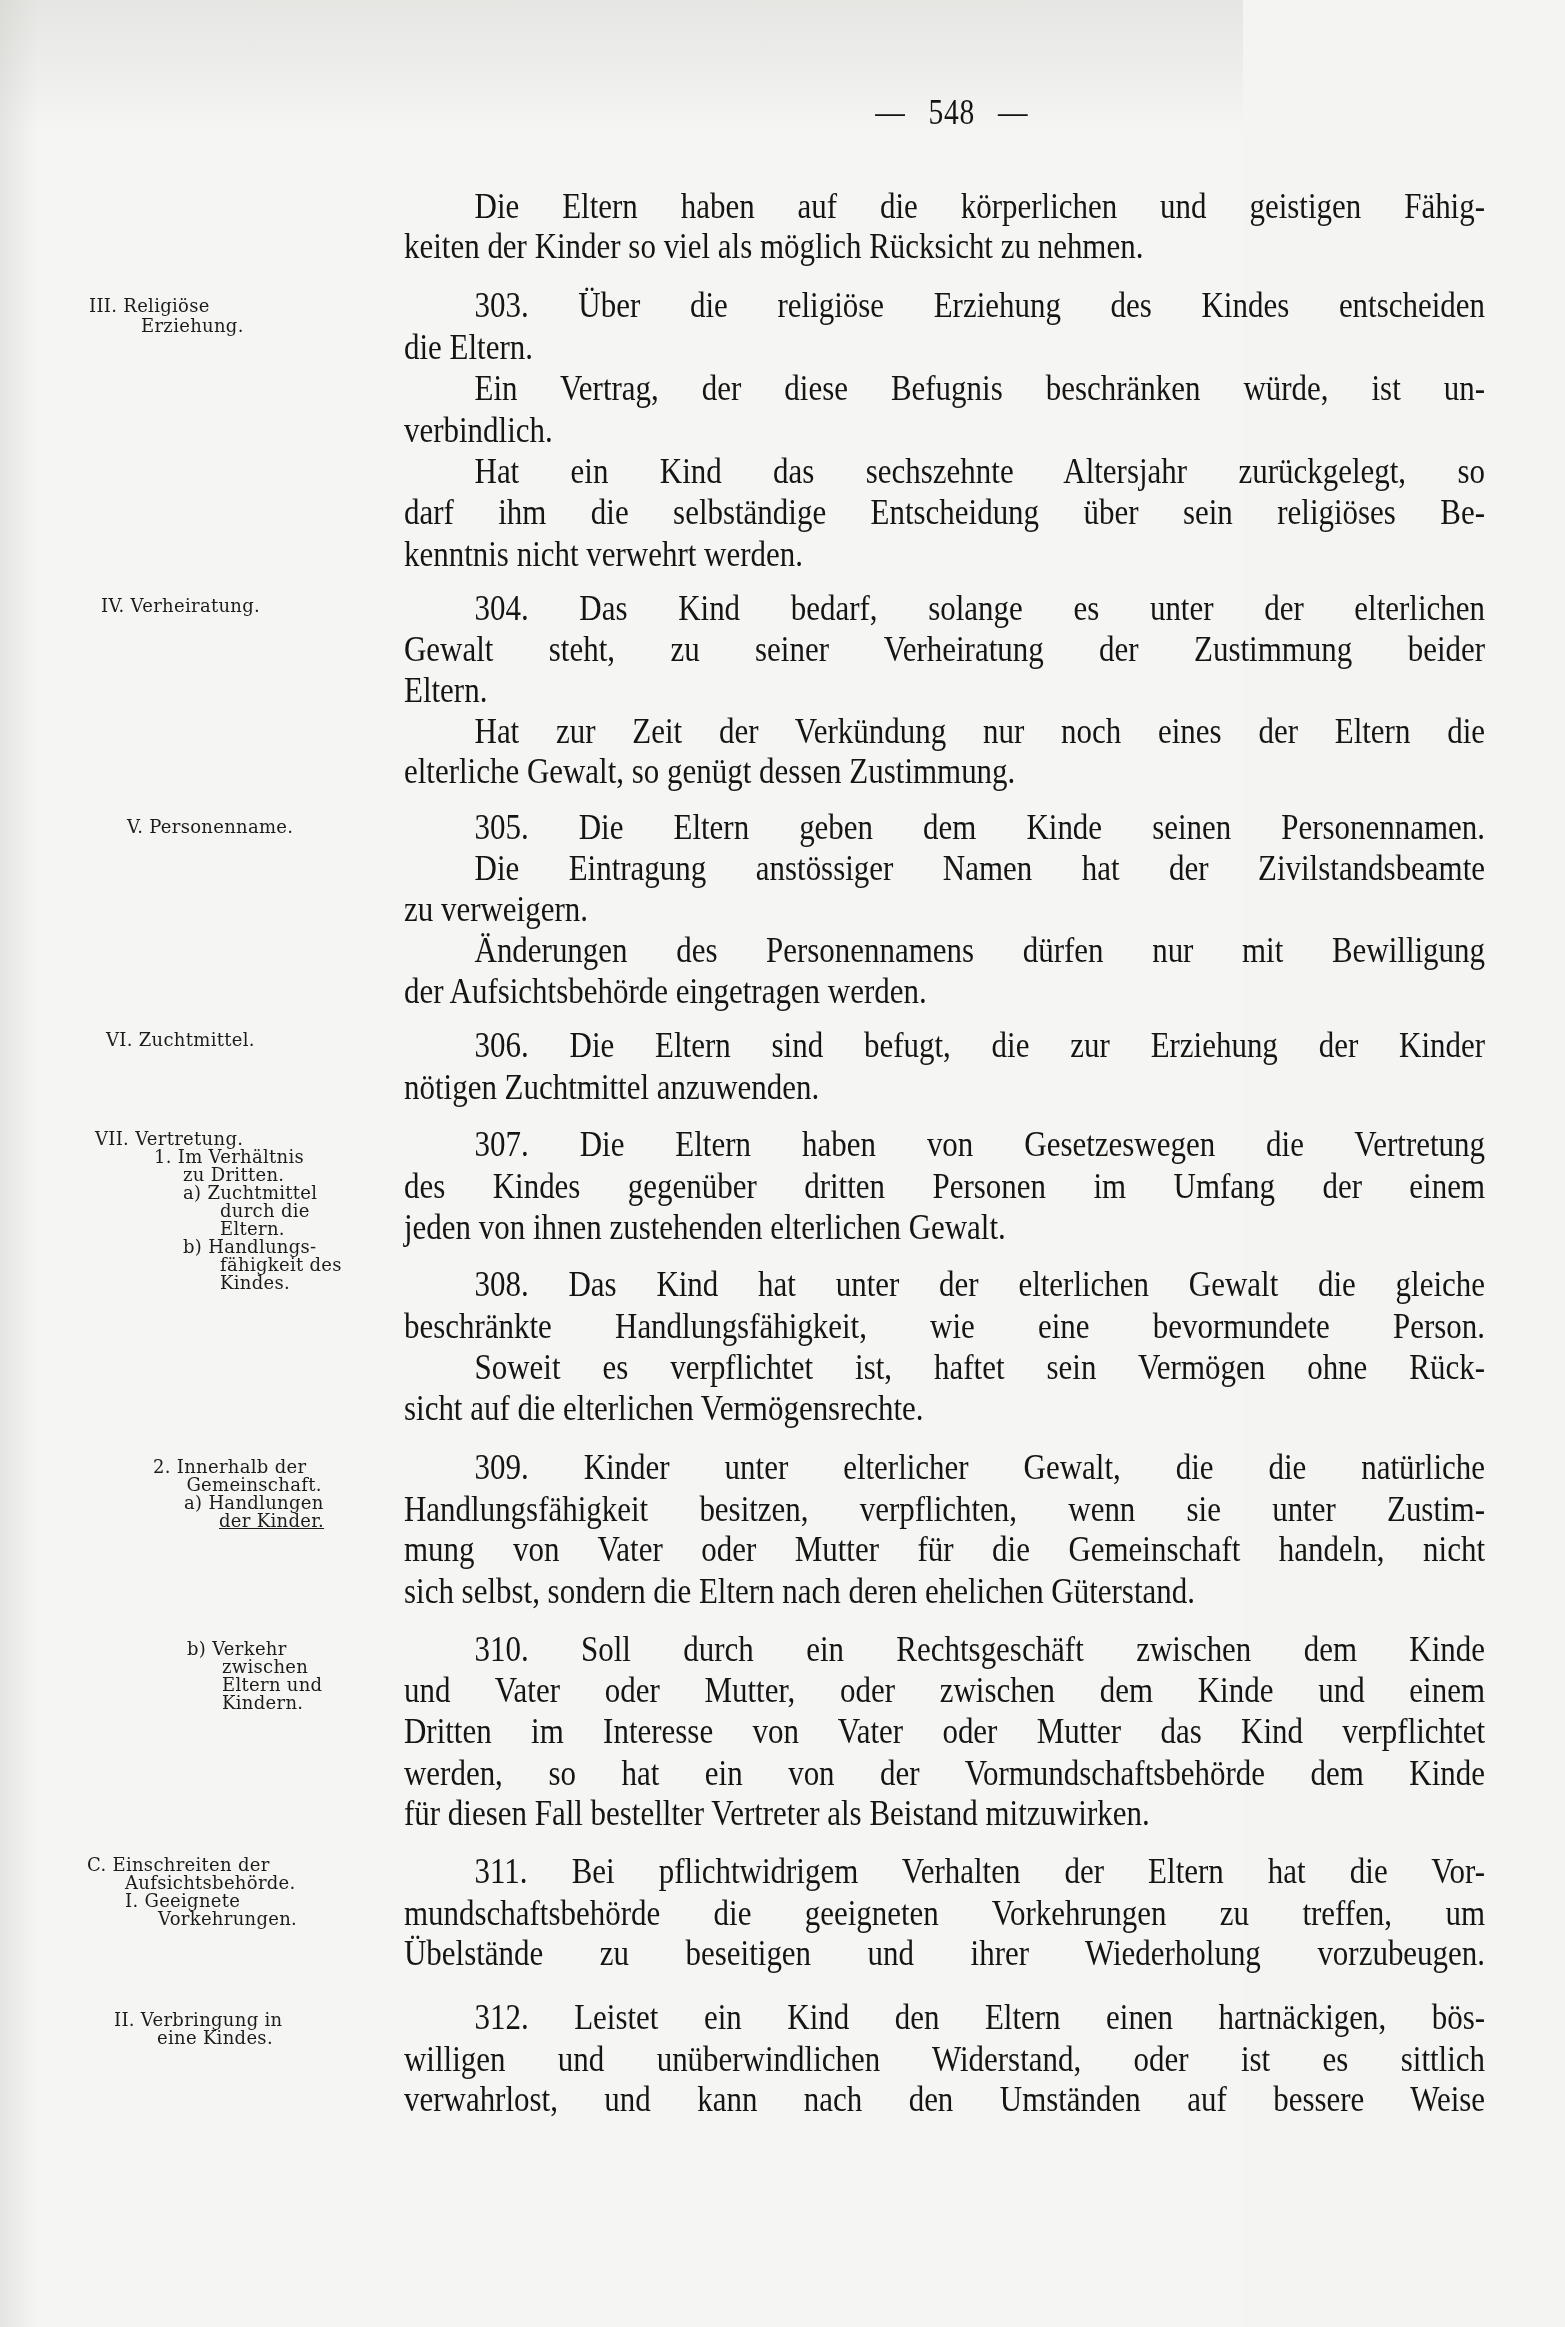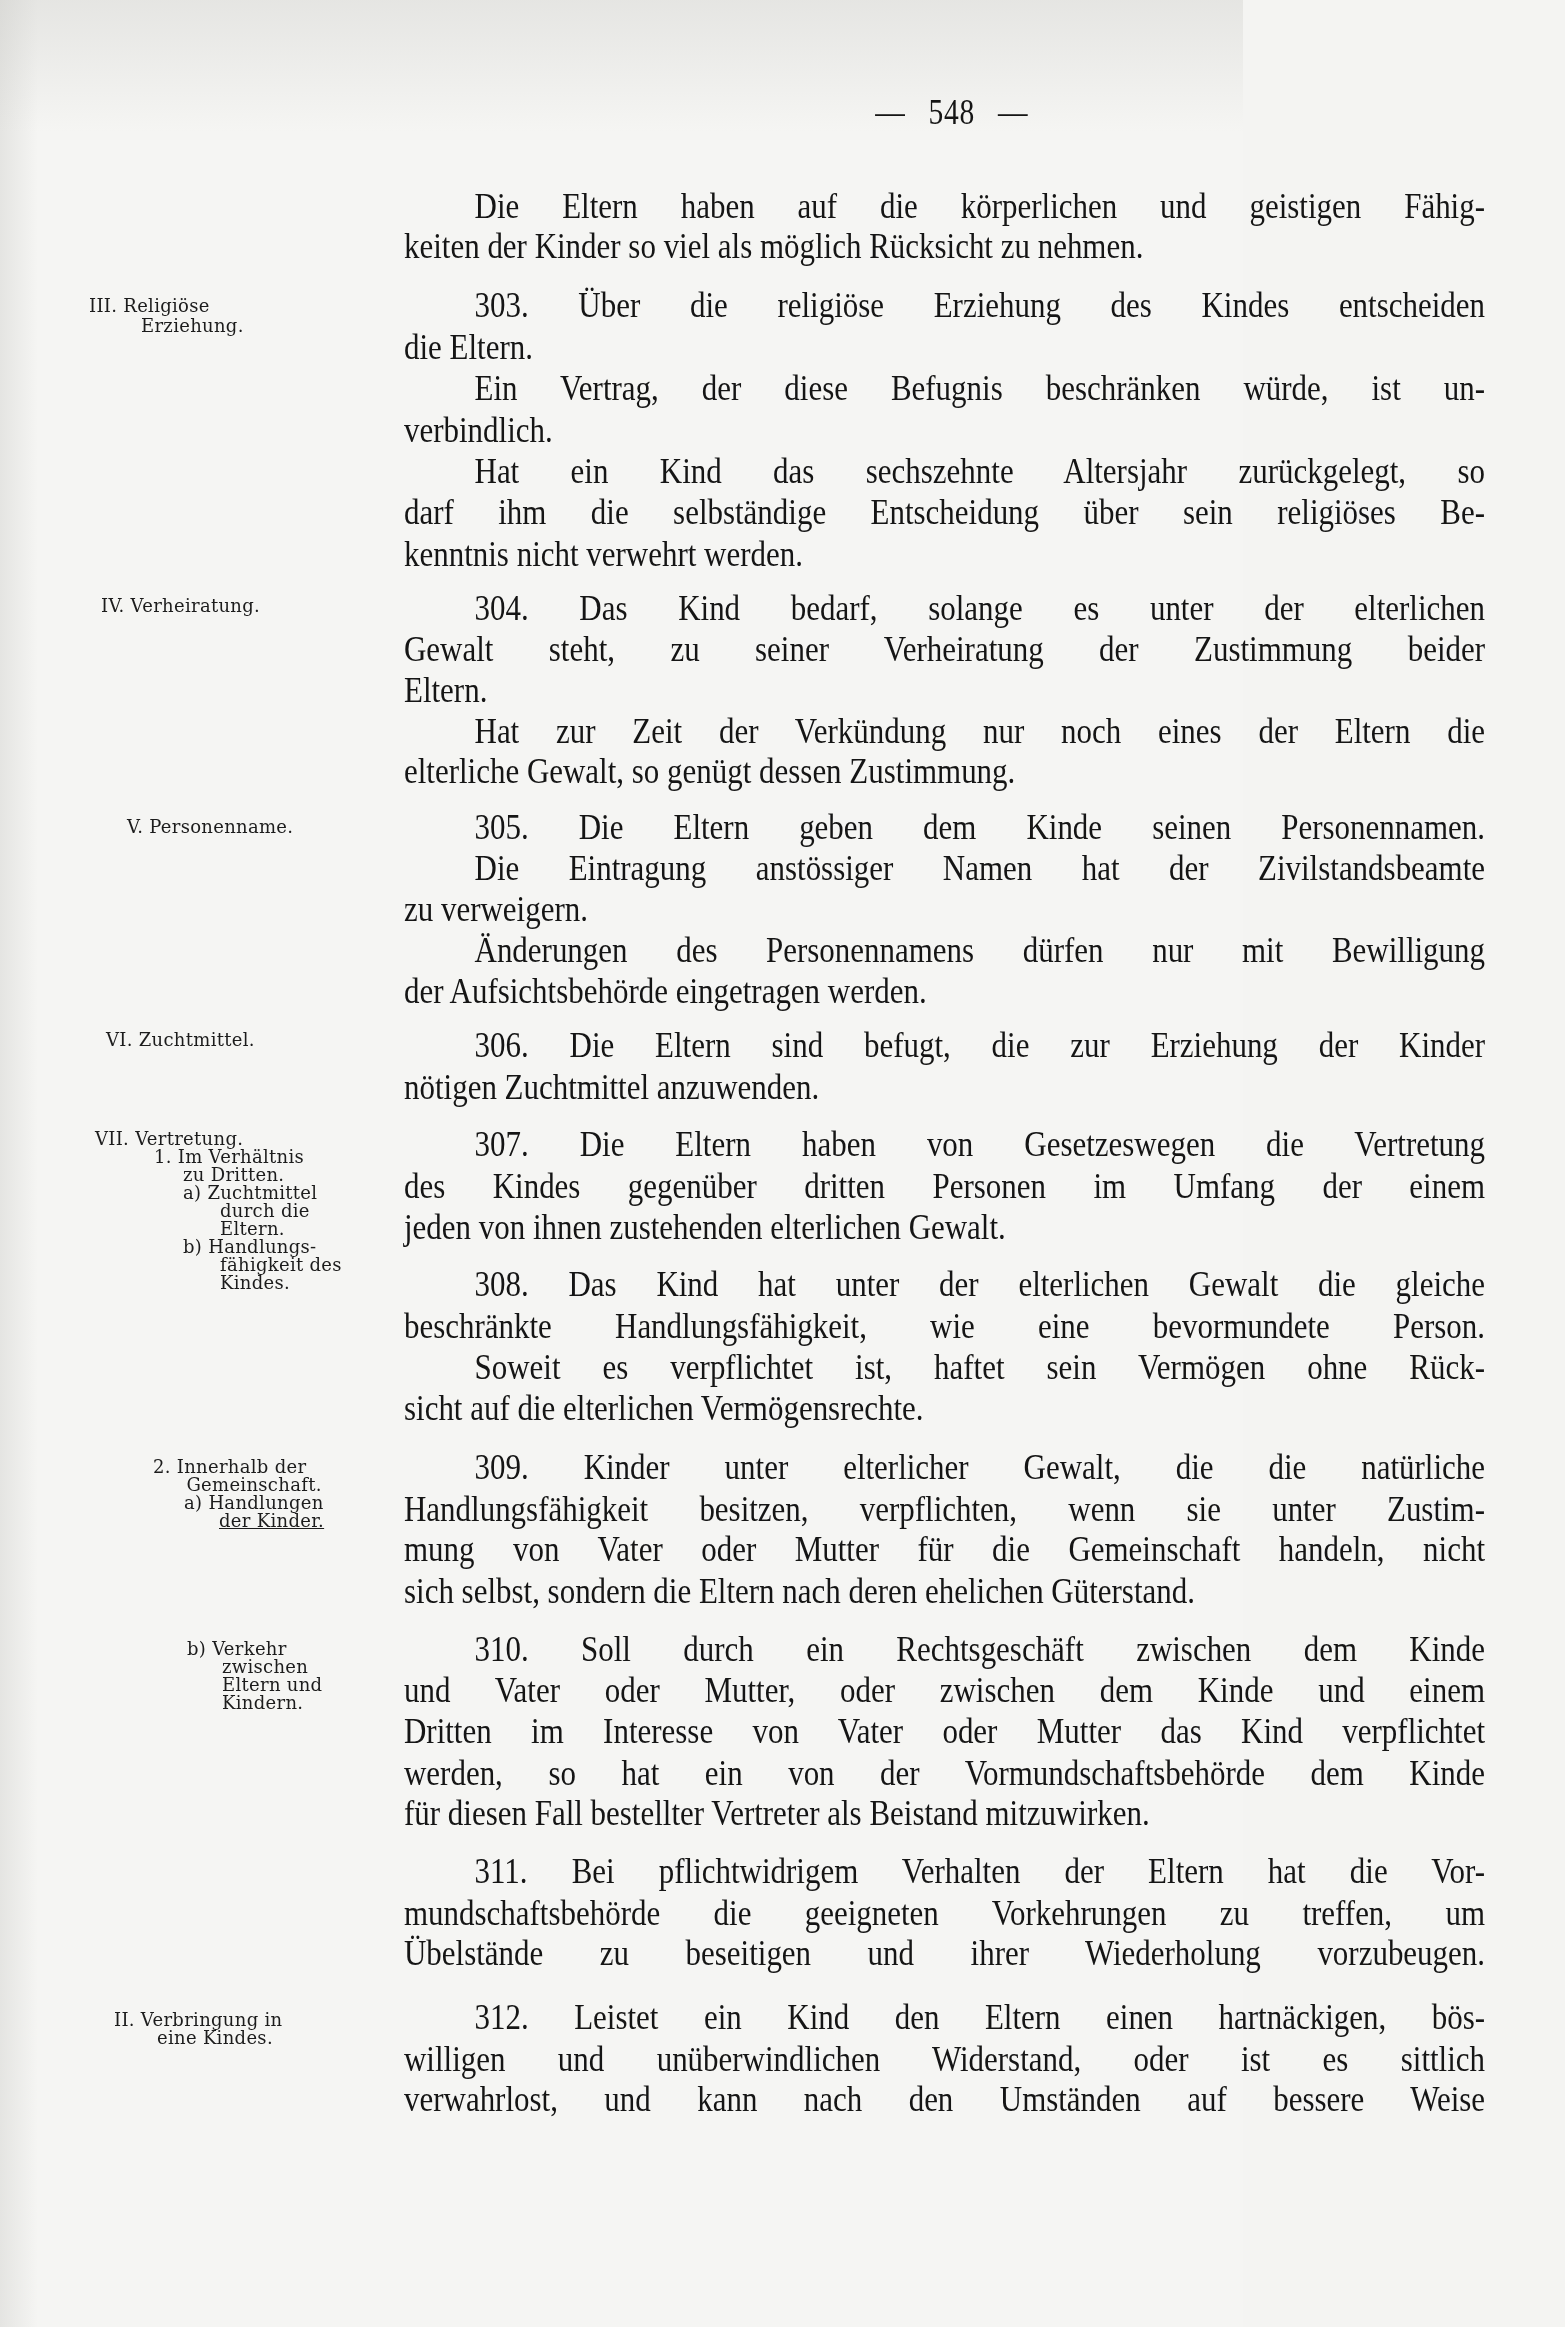--- a/index.html
+++ b/index.html
@@ -120,20 +120,26 @@
     <span class="row" style="padding-left:66px;text-decoration:underline;">der Kinder.</span>
   </div>
 
   <div class="margin-note" style="left:187px; top:1640px; line-height:18px;">
     <span class="row">b) Verkehr</span>
     <span class="row" style="padding-left:35px;">zwischen</span>
     <span class="row" style="padding-left:35px;">Eltern und</span>
     <span class="row" style="padding-left:35px;">Kindern.</span>
   </div>
 
+  <div class="margin-note" style="left:87px; top:1856px; line-height:18px;">
+    <span class="row">C. Einschreiten der</span>
+    <span class="row" style="padding-left:38px;">Aufsichtsbehörde.</span>
+    <span class="row" style="padding-left:38px;">I. Geeignete</span>
+    <span class="row" style="padding-left:71px;">Vorkehrungen.</span>
+  </div>
 
   <div class="margin-note" style="left:114px; top:2011px; line-height:18px;">
     <span class="row">II. Verbringung in</span>
     <span class="row" style="padding-left:43px;">eine Kindes.</span>
   </div>
 
   <div class="main">
     <div class="line indent" style="top: 185px; transform: scaleX(0.86); width: 1257px;">Die Eltern haben auf die körperlichen und geistigen Fähig-</div>
     <div class="line last" style="top: 225px; transform: scaleX(0.86); width: auto;">keiten der Kinder so viel als möglich Rücksicht zu nehmen.</div>
 

